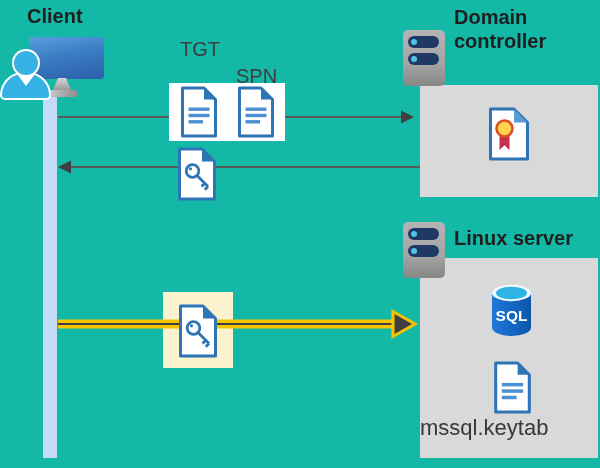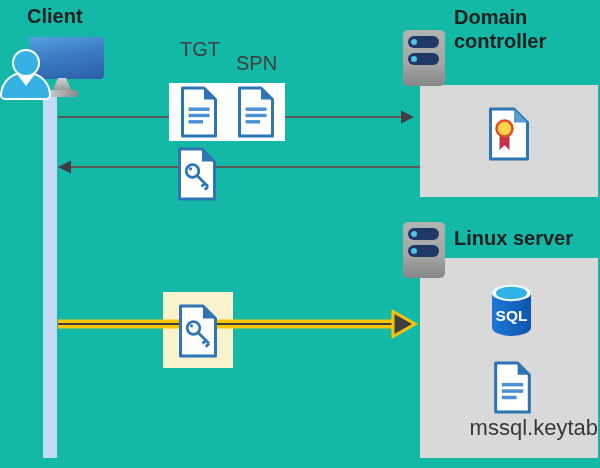--- a/index.html
+++ b/index.html
@@ -35,22 +35,22 @@
     background:linear-gradient(180deg,#B3B3B3 0%,#A5A5A5 60%,#868686 100%);}
   .server .pill{position:absolute;left:5px;width:31px;height:12px;border-radius:6px;background:#1F3864;}
   .server .pill .dot{position:absolute;left:3px;top:3px;width:6px;height:6px;border-radius:50%;background:#4FC3E8;}
   .server .p1{top:6px;} .server .p2{top:23px;}
   .srv-dc{left:403px;top:30px;} .srv-linux{left:403px;top:222px;}
   
   .client-label{left:27px;top:4px;}
   .dc-label{left:454px;top:5px;width:150px;}
   .linux-label{left:454px;top:226px;width:150px;white-space:nowrap;}
   .tgt-label{left:180px;top:38px;}
-  .spn-label{left:236px;top:52px;}
-  .keytab-label{left:420px;top:415px;width:178px;text-align:right;
+  .spn-label{left:236px;top:65px;}
+  .keytab-label{left:420px;top:415px;width:178px;text-align:left;
     font-size:22px;font-weight:400;color:#383838;}
   
   .docpad{left:169px;top:83px;width:116px;height:58px;background:#fff;}
   .highlight{left:163px;top:292px;width:70px;height:76px;background:#FAF3CE;}
   .arrow-layer{left:0;top:0;}
   .icon{display:block;}
 </style>
 </head>
 <body>
 

